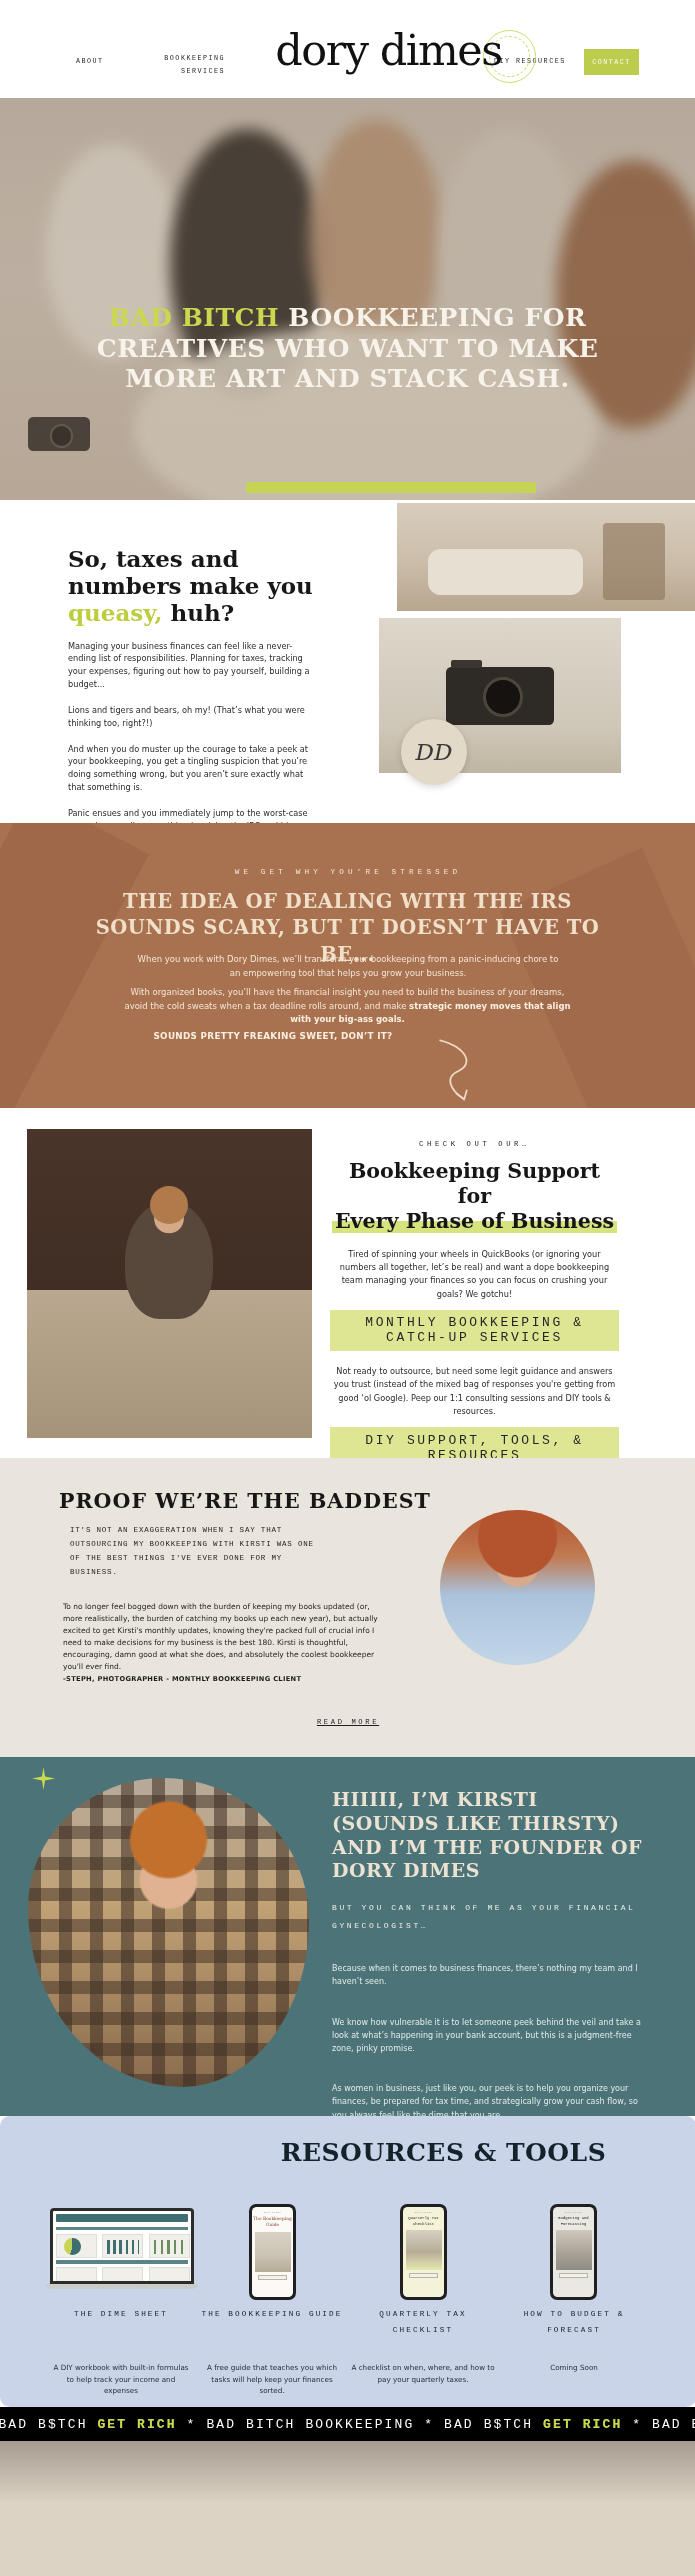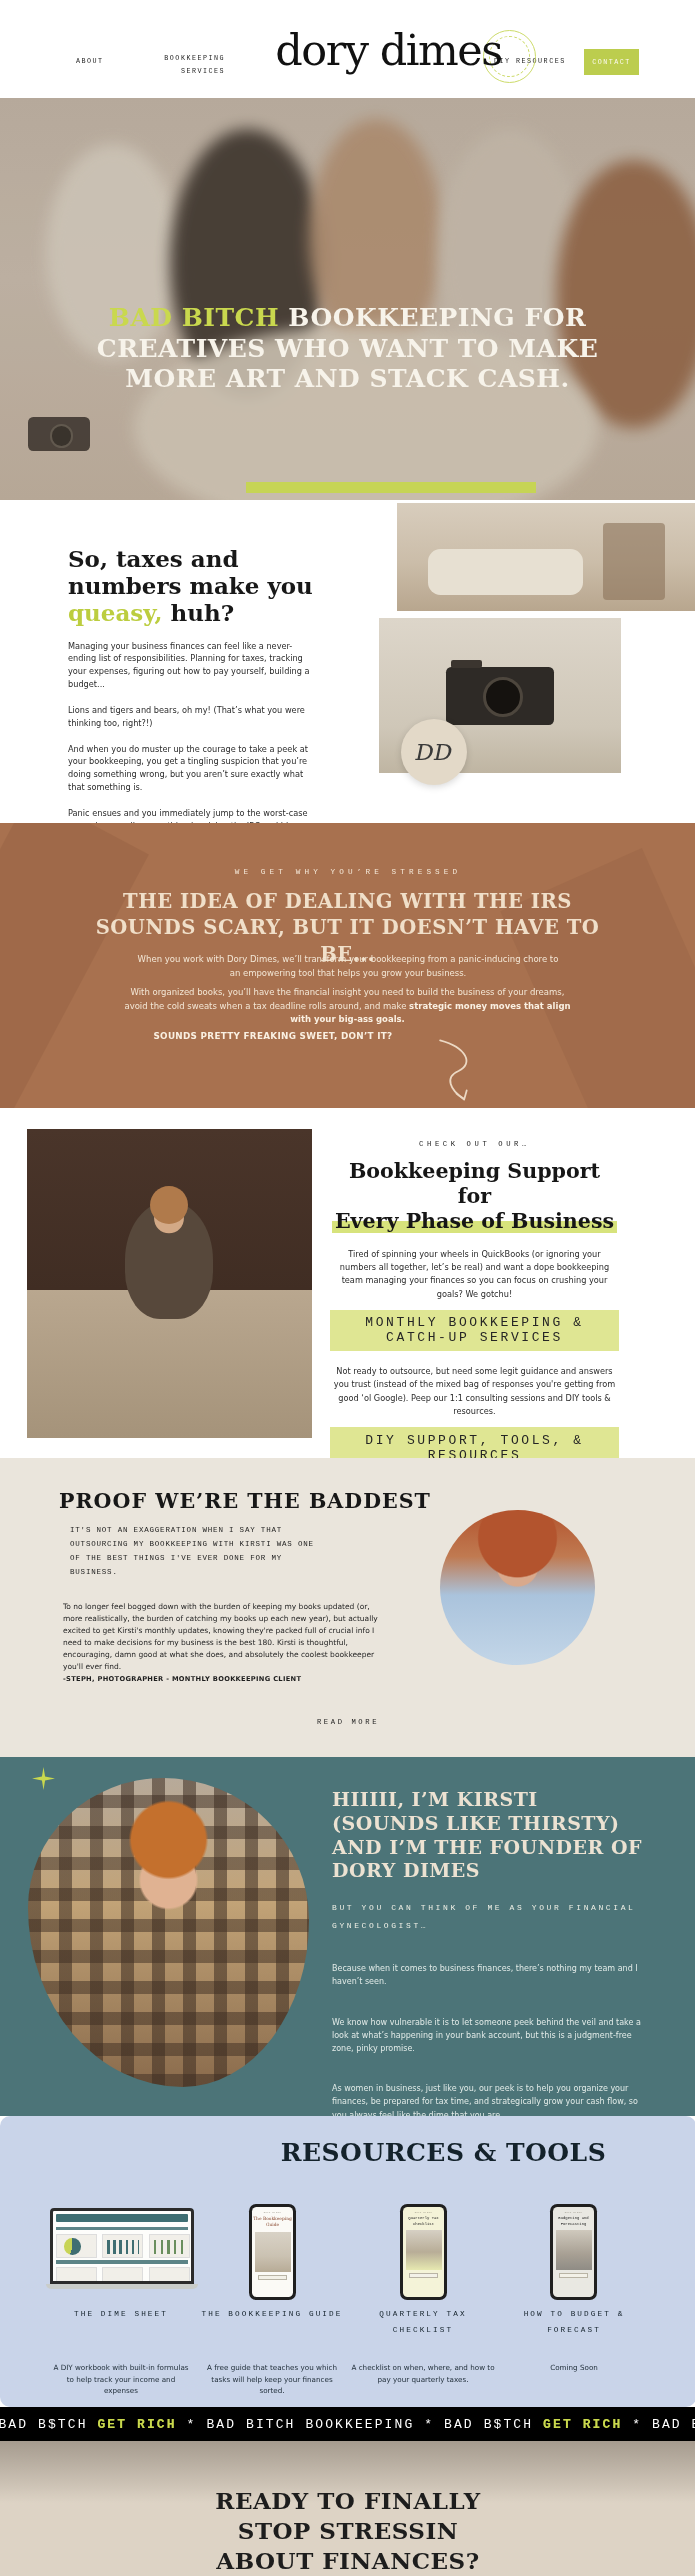--- a/index.html
+++ b/index.html
@@ -108,21 +108,21 @@
   .proof-quote { position:absolute; left:63px; top:66px; width:247px; font-family:"Liberation Mono",monospace;
                  font-size:7.5px; line-height:1.85; letter-spacing:0.8px; color:#1e1e1e; text-transform:uppercase;margin-left:7px; }
   .proof-body { position:absolute; left:63px; top:143px; width:319px; font-size:7.5px; line-height:1.6; color:#262626; }
   .proof-attr { position:absolute; left:63px; top:217px; font-size:6.7px; font-weight:bold; letter-spacing:0.3px; color:#1e1e1e; }
   .portrait { position:absolute; left:440px; top:52px; width:155px; height:155px; border-radius:50%; overflow:hidden;
               background:
                 radial-gradient(circle at 50% 18%, #b3542e 0 26%, rgba(0,0,0,0) 27%),
                 radial-gradient(circle at 50% 36%, #d9a98c 0 16%, rgba(0,0,0,0) 17%),
                 linear-gradient(180deg,#b3542e 0%, #c07a51 30%, #aac3dc 55%, #c3d6e8 100%); }
   .read-more { position:absolute; left:0; top:260px; width:696px; text-align:center;
-               font-family:"Liberation Mono",monospace; font-size:7.2px; letter-spacing:2.6px; color:#1e1e1e; cursor:pointer; }
+               font-family:"Liberation Mono",monospace; font-size:7.2px; letter-spacing:2.6px; color:#1e1e1e; cursor:pointer;text-decoration:underline; }
 
   
   .founder { position:absolute; top:1757px; left:0; width:696px; height:359px; background:#4c7478; overflow:hidden; }
   .kirsti-photo { position:absolute; left:28px; top:20.6px; width:281px; height:309px;
                   border-radius:48% 52% 45% 55% / 42% 46% 54% 58%; overflow:hidden;
                   background:
                     radial-gradient(circle at 50% 20%, #c4702d 0 13%, rgba(0,0,0,0) 14%),
                     radial-gradient(circle at 50% 33%, #e0b292 0 11%, rgba(0,0,0,0) 12%),
                     repeating-linear-gradient(90deg, rgba(61,45,34,.55) 0 13.4px, rgba(0,0,0,0) 13.4px 31px),
                     repeating-linear-gradient(0deg, rgba(61,45,34,.5) 0 13.4px, rgba(0,0,0,0) 13.4px 31px),
@@ -348,18 +348,17 @@
   </section>
 
   <div class="marquee">
     <div class="marquee-strip">
       <span>BAD B$TCH</span><span class="accent"> GET RICH</span><span> * </span><span>BAD BITCH BOOKKEEPING</span><span> * </span><span>BAD B$TCH</span><span class="accent"> GET RICH</span><span> * </span><span>BAD BITCH BOOKKEEPING</span>
     </div>
   </div>
 
   <section class="cta">
     <div class="cta-shade"></div>
-    <h2 class="cta-h">READY TO FINALLY STOP STRESSIN ABOUT FINANCES?</h2>
 
   </section>
 
 </div>
 
 
 </body></html>

